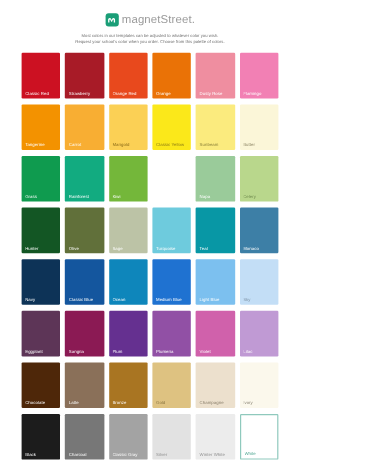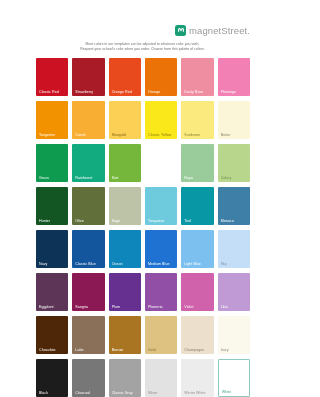--- a/index.html
+++ b/index.html
@@ -11,22 +11,22 @@
     font-family: "Liberation Sans", sans-serif;
     overflow: hidden;
   }
 
   .page {
     width: 250px;
     height: 397px;
     background: #ffffff;
     display: flex;
     flex-direction: column;
-    align-items: flex-end;
-    padding-top: 24px;
+    align-items: center;
+    padding-top: 10px;
   }
 
   
   .brand {
     display: flex;
     align-items: center;
     justify-content: center;
     gap: 3px;
     height: 13px;
   }

